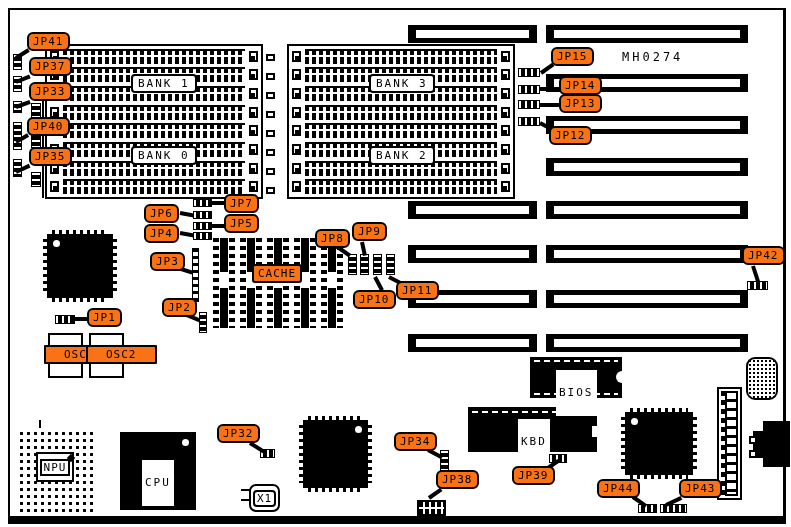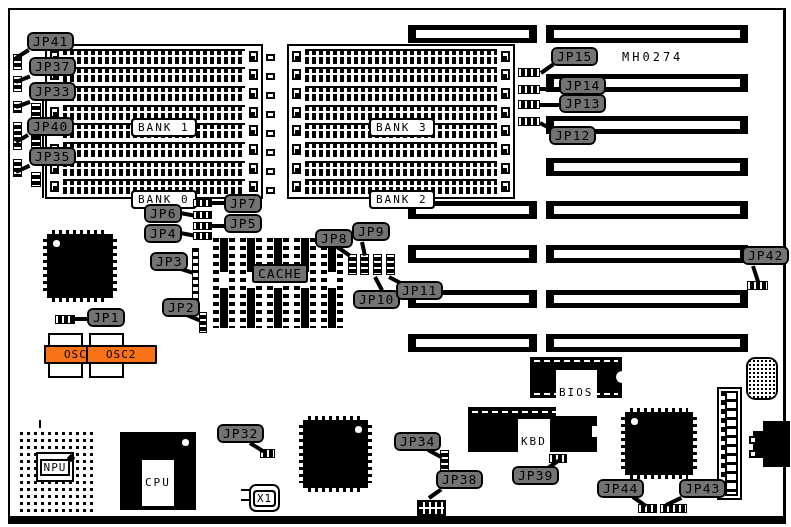--- a/index.html
+++ b/index.html
@@ -3,24 +3,24 @@
 <meta charset="utf-8">
 <style>
   * { box-sizing: border-box; margin: 0; padding: 0; }
   html,body { background:#fff; }
   .board { position:relative; width:791px; height:527px; background:#fff; overflow:hidden;
            font-family:"DejaVu Sans Mono", monospace; color:#000; }
   .frame { position:absolute; left:8px; top:8px; width:778px; height:516px;
            border:2px solid #000; border-right-width:3px; border-bottom-width:8px; z-index:0; }
 
   
-  .callout { position:absolute; z-index:10; background:#737373; border:2px solid #000; border-radius:6px;
-             font-size:13px; letter-spacing:1px; line-height:13px; padding:1px 4px; white-space:nowrap; }
+  .callout { position:absolute; z-index:10; background:#f97316; border:2px solid #000; border-radius:6px;
+             font-size:11px; letter-spacing:1px; line-height:13px; padding:1px 4px; white-space:nowrap; }
   .banklbl { position:absolute; z-index:4; background:#fff; border:2px solid #000; border-radius:4px;
-             font-size:11px; letter-spacing:2px; line-height:13px; padding:1px 5px; white-space:nowrap;margin-top:44px; }
+             font-size:11px; letter-spacing:2px; line-height:13px; padding:1px 5px; white-space:nowrap; }
   .tl { position:absolute; z-index:9; height:4px; background:#000; transform-origin:left center; }
 
   
   .jmp-h { position:absolute; z-index:6; border:1px solid #000;
            background:repeating-linear-gradient(90deg,#fff 0 2px,#000 2px 6px); }
   .jmp-v { position:absolute; z-index:6; border:1px solid #000;
            background:repeating-linear-gradient(180deg,#fff 0 2px,#000 2px 6px); }
   .ladder-v { position:absolute; z-index:6; border:1px solid #000;
            background:repeating-linear-gradient(180deg,#000 0 3px,#fff 3px 7px); }
   .hdr2 { position:absolute; z-index:6; border:2px solid #000;

